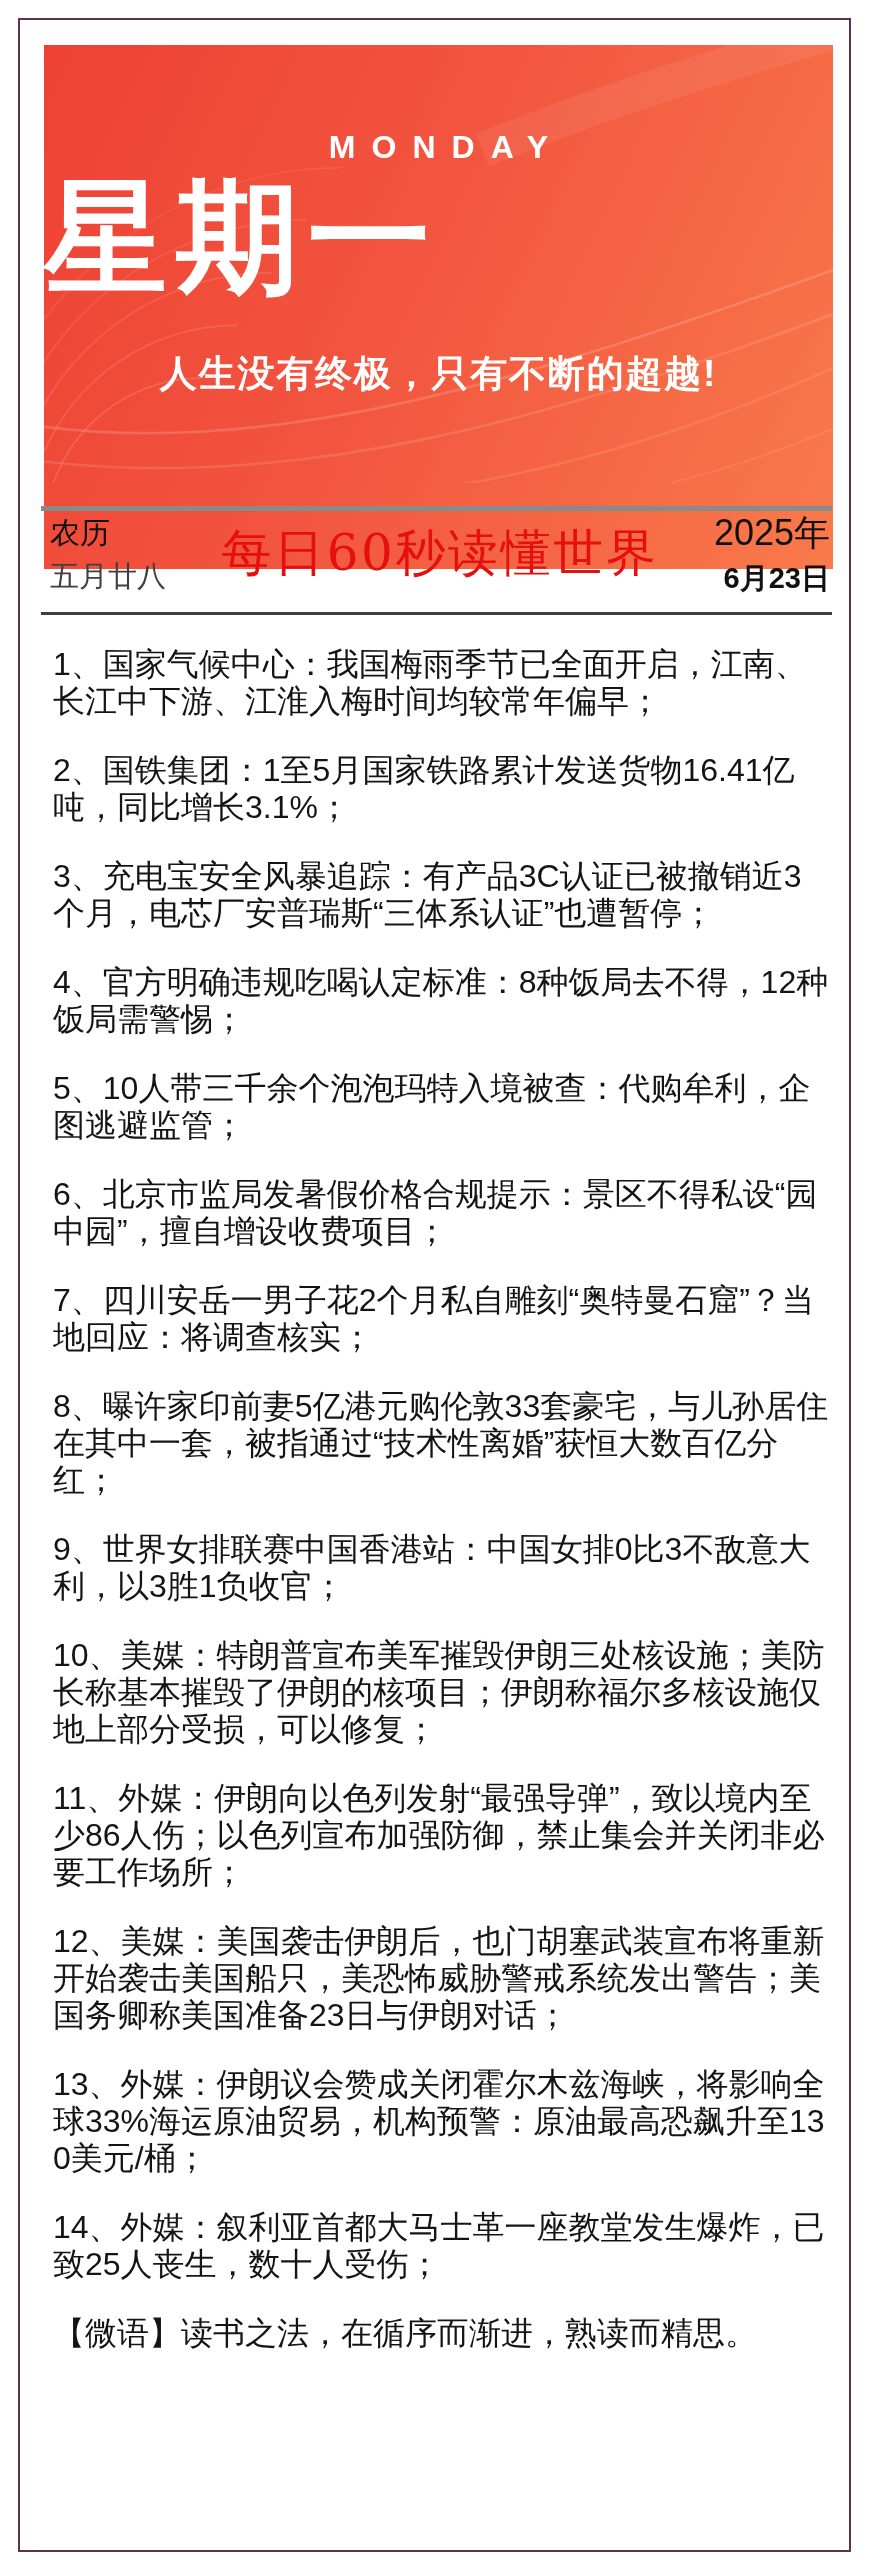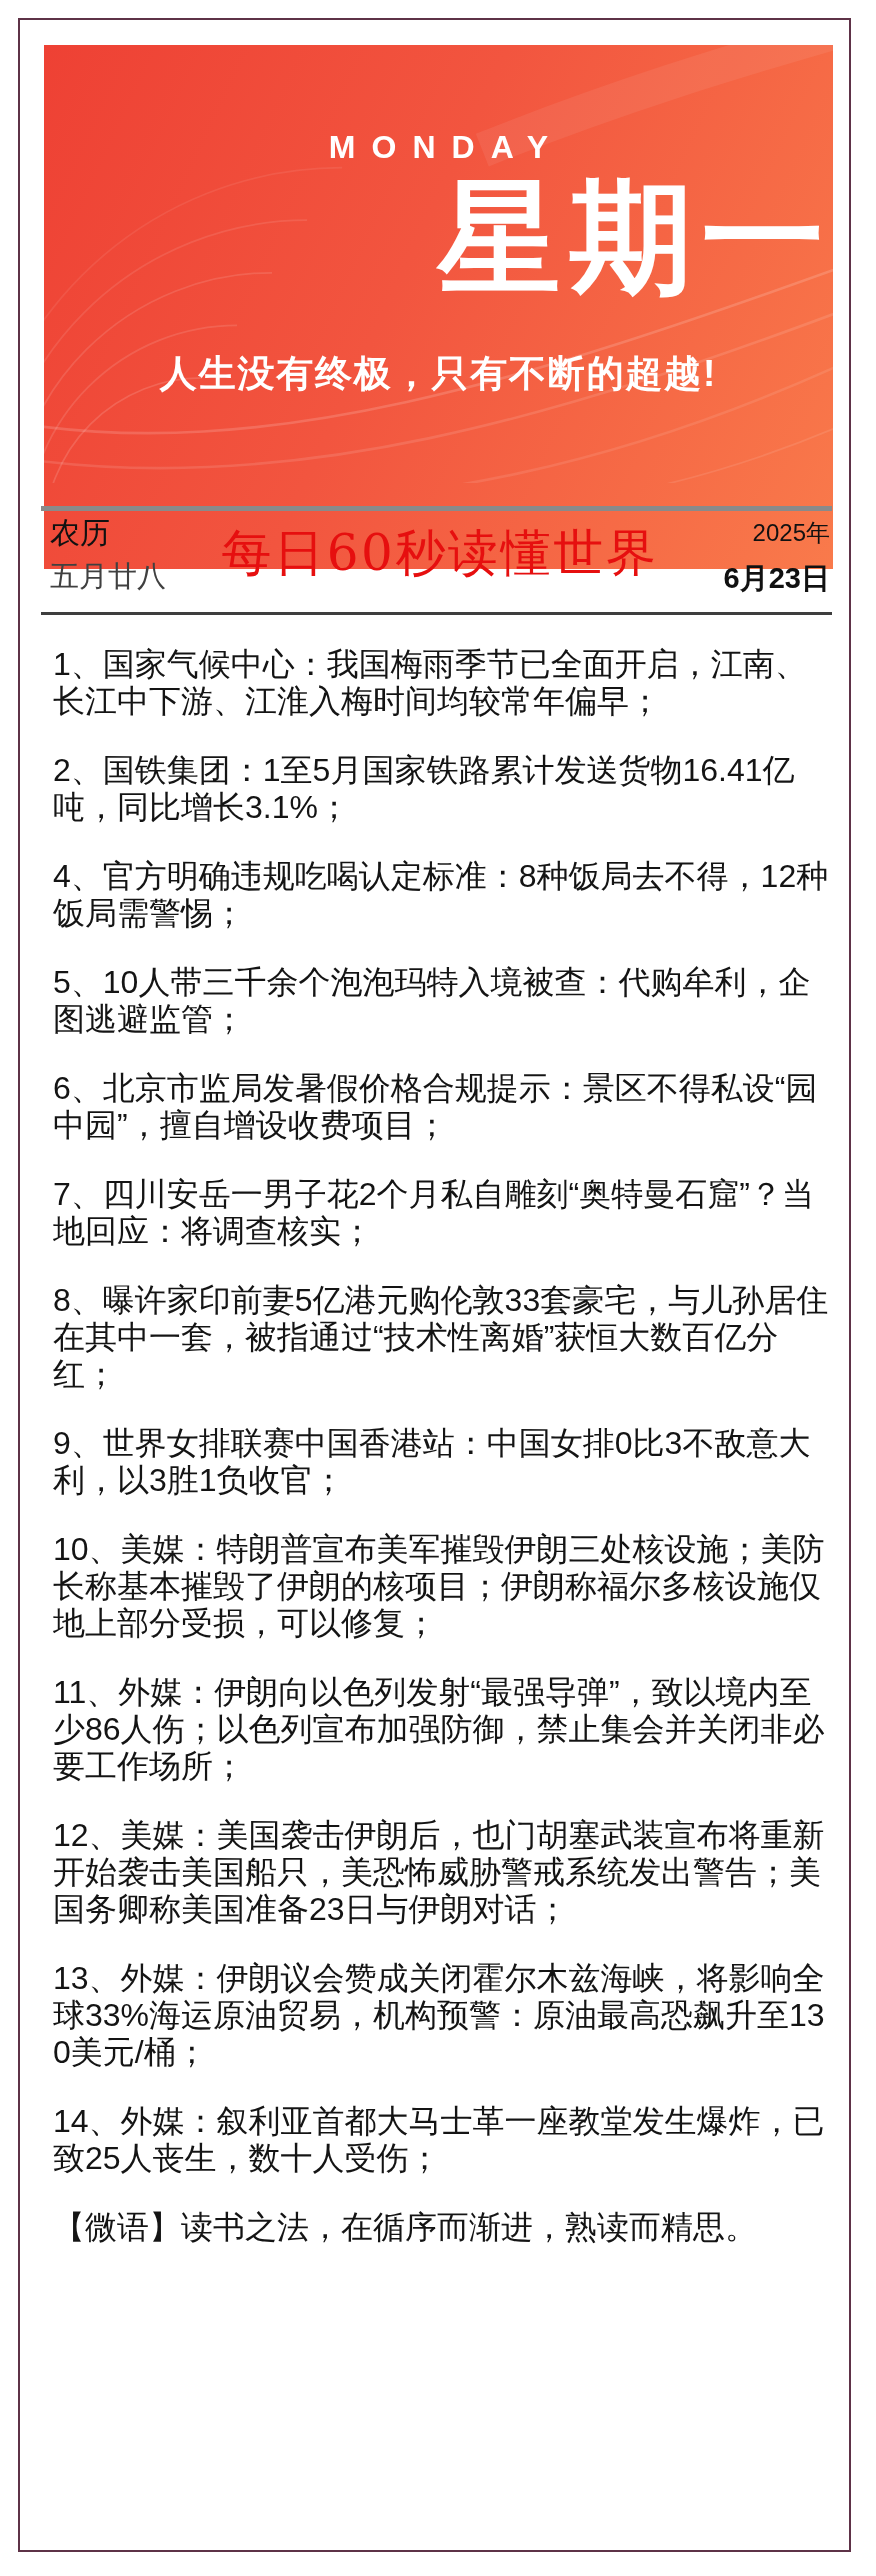--- a/index.html
+++ b/index.html
@@ -40,21 +40,21 @@
     font-size: 32px;
     font-weight: 600;
     letter-spacing: 16px;
     text-indent: 16px;
     line-height: 35px;
   }
 
   .weekday-zh {
     position: absolute;
     left: 0; top: 131px; width: 100%;
-    text-align: right;
+    text-align: left;
     color: #ffffff;
     font-family: "DejaVu Serif", "Liberation Serif", serif;
     font-weight: 900;
     font-size: 123px;
     line-height: 123px;
     letter-spacing: 8.8px;
   }
 
   .slogan {
     position: absolute;
@@ -71,21 +71,21 @@
     position: absolute;
     left: 41px; top: 506px;
     width: 791px; height: 5.3px;
     background: #8a8a8a;
   }
 
   .date-row { position: absolute; left: 50px; top: 515px; width: 780px; height: 96px; }
 
   .lunar-label { position: absolute; left: 0; top: 0; font-size: 30px; line-height: 35px; color: #111111; }
   .lunar-date  { position: absolute; left: 0; top: 44px; font-size: 29px; line-height: 35px; color: #404040; }
-  .year-value  { position: absolute; right: 0; top: 0; font-size: 24px; line-height: 35px; color: #111111; }
+  .year-value  { position: absolute; right: 0; top: 0; font-size: 36px; line-height: 35px; color: #111111; }
   .date-value  { position: absolute; right: 0; top: 46px; font-size: 29px; line-height: 35px; color: #111111; font-weight: bold; }
 
   .daily-title {
     position: absolute;
     left: 53px; right: 53px; top: 10.5px;
     text-align: center;
     color: #e60f0f;
     font-family: "DejaVu Serif", "Liberation Serif", serif;
     font-weight: 400;
     font-size: 50px;
@@ -151,20 +151,21 @@
     <div class="year-value">2025年</div>
     <div class="date-value">6月23日</div>
     <div class="daily-title">每日60秒读懂世界</div>
   </div>
 
   <div class="bar-thin"></div>
 
   <div class="news-list">
     <p>1、国家气候中心：我国梅雨季节已全面开启，江南、长江中下游、江淮入梅时间均较常年偏早；</p>
     <p>2、国铁集团：1至5月国家铁路累计发送货物16.41亿吨，同比增长3.1%；</p>
+    <p>3、充电宝安全风暴追踪：有产品3C认证已被撤销近3个月，电芯厂安普瑞斯“三体系认证”也遭暂停；</p>
     <p>4、官方明确违规吃喝认定标准：8种饭局去不得，12种饭局需警惕；</p>
     <p>5、10人带三千余个泡泡玛特入境被查：代购牟利，企图逃避监管；</p>
     <p>6、北京市监局发暑假价格合规提示：景区不得私设“园中园”，擅自增设收费项目；</p>
     <p>7、四川安岳一男子花2个月私自雕刻“奥特曼石窟”？当地回应：将调查核实；</p>
     <p>8、曝许家印前妻5亿港元购伦敦33套豪宅，与儿孙居住在其中一套，被指通过“技术性离婚”获恒大数百亿分红；</p>
     <p>9、世界女排联赛中国香港站：中国女排0比3不敌意大利，以3胜1负收官；</p>
     <p>10、美媒：特朗普宣布美军摧毁伊朗三处核设施；美防长称基本摧毁了伊朗的核项目；伊朗称福尔多核设施仅地上部分受损，可以修复；</p>
     <p>11、外媒：伊朗向以色列发射“最强导弹”，致以境内至少86人伤；以色列宣布加强防御，禁止集会并关闭非必要工作场所；</p>
     <p>12、美媒：美国袭击伊朗后，也门胡塞武装宣布将重新开始袭击美国船只，美恐怖威胁警戒系统发出警告；美国务卿称美国准备23日与伊朗对话；</p>
     <p>13、外媒：伊朗议会赞成关闭霍尔木兹海峡，将影响全球33%海运原油贸易，机构预警：原油最高恐飙升至130美元/桶；</p>

